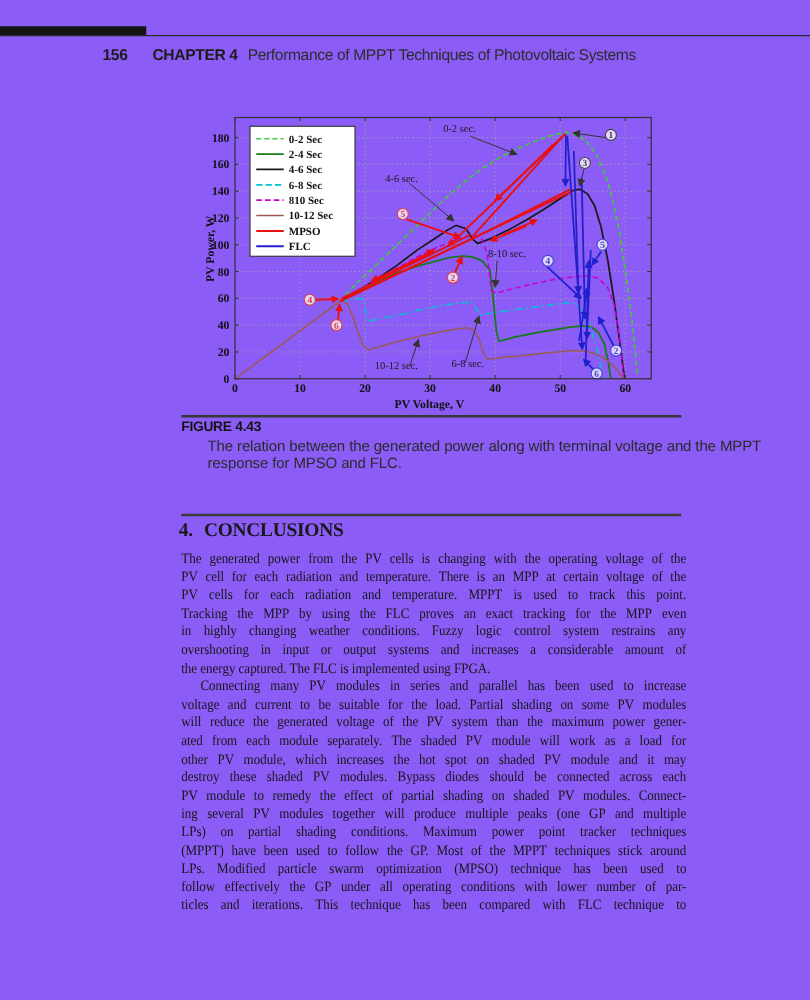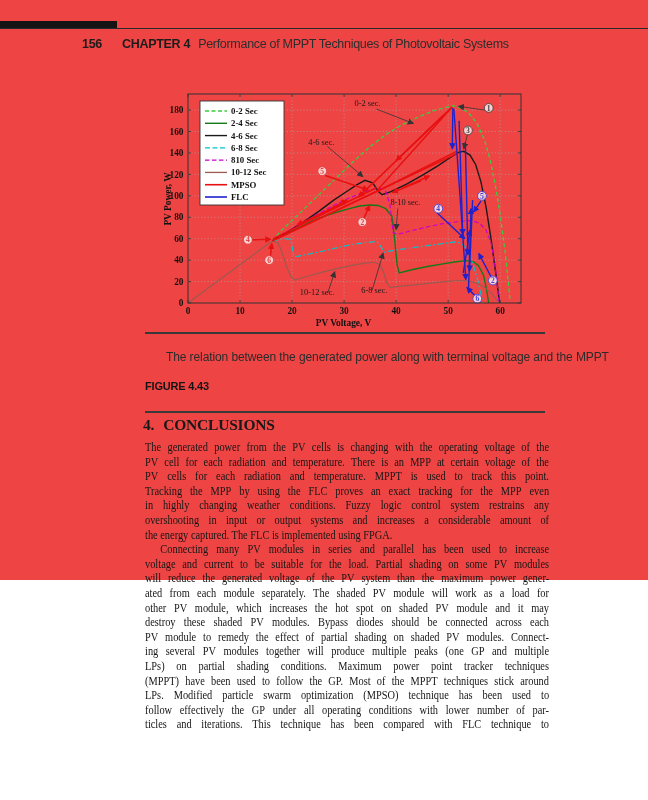--- a/index.html
+++ b/index.html
@@ -1,28 +1,28 @@
 <!DOCTYPE html>
 <html><head>
 <meta charset="utf-8">
 <style>
   html,body{margin:0;padding:0;}
   body{width:648px;height:800px;background:#ffffff;position:relative;
        font-family:"Liberation Sans",sans-serif;overflow:hidden;}
-  .page{position:absolute;left:0;top:0;width:648px;height:580px;background:#ef4444;}
+  .page{position:absolute;left:0;top:0;width:648px;height:800px;background:#8b5cf6;}
   #topbar{position:absolute;left:0;top:21px;width:117px;height:7px;background:#141414;}
   #hrule{position:absolute;left:0;top:28px;width:648px;height:1.3px;background:#2a2a2a;}
   .header{position:absolute;left:82px;top:37px;font-size:12.5px;letter-spacing:-0.3px;color:#1c1c1c;white-space:nowrap;}
   .header .num{font-weight:bold;margin-right:20px;}
   .header .ch{font-weight:bold;margin-right:8px;}
   .header .ti{color:#2d2d2d;}
   #chart{position:absolute;left:138px;top:85px;}
   #chart text{font-family:"Liberation Serif",serif;}
   #figrule{position:absolute;left:145px;top:332px;width:400px;height:1.6px;background:#383838;}
-  #figlabel{position:absolute;left:145px;top:336px;font-size:11px;font-weight:bold;letter-spacing:-0.2px;color:#141414;margin-top:44px;}
+  #figlabel{position:absolute;left:145px;top:336px;font-size:11px;font-weight:bold;letter-spacing:-0.2px;color:#141414;}
   #caption{position:absolute;left:145px;top:351px;width:412px;font-size:12px;line-height:13.4px;color:#2b2b2b;letter-spacing:-0.1px;margin-left:21px;}
   #secrule{position:absolute;left:145px;top:411px;width:400px;height:1.7px;background:#3a3a3a;}
   #heading{position:absolute;left:143px;top:416px;font-size:15.5px;font-weight:bold;letter-spacing:-0.2px;color:#191919;font-family:Liberation Serif, serif;}
   #heading .n{margin-right:9px;}
   #bodytext{position:absolute;left:145px;top:440px;width:448px;transform:scaleX(0.902);
             transform-origin:0 0;font-family:"Liberation Serif",serif;font-size:11.5px;
             line-height:14.6px;color:#161616;}
   .tline{height:14.6px;white-space:nowrap;overflow:visible;}
   .tline.just{display:flex;justify-content:space-between;}
   .tline.indent{padding-left:17px;}
@@ -215,20 +215,21 @@
         <text x="93" y="102.71428571428571" font-size="8.8" font-weight="bold" fill="#111">MPSO</text>
         <line x1="67" y1="112" x2="89" y2="112" stroke="#2020cc" stroke-width="1.6"></line>
         <text x="93" y="115" font-size="8.8" font-weight="bold" fill="#111">FLC</text>
       </g>
     </svg>
 
   <div id="figrule"></div>
   <div id="figlabel">FIGURE 4.43</div>
   <div id="caption">
       <div class="capline">The relation between the generated power along with terminal voltage and the MPPT</div>
+      <div class="capline">response for MPSO and FLC.</div>
     </div>
 
   <div id="secrule"></div>
   <div id="heading">
     <span class="n">4.</span><span>CONCLUSIONS</span>
   </div>
   <div id="bodytext">
       <div>
         <div class="tline just">
           <span>The</span>

